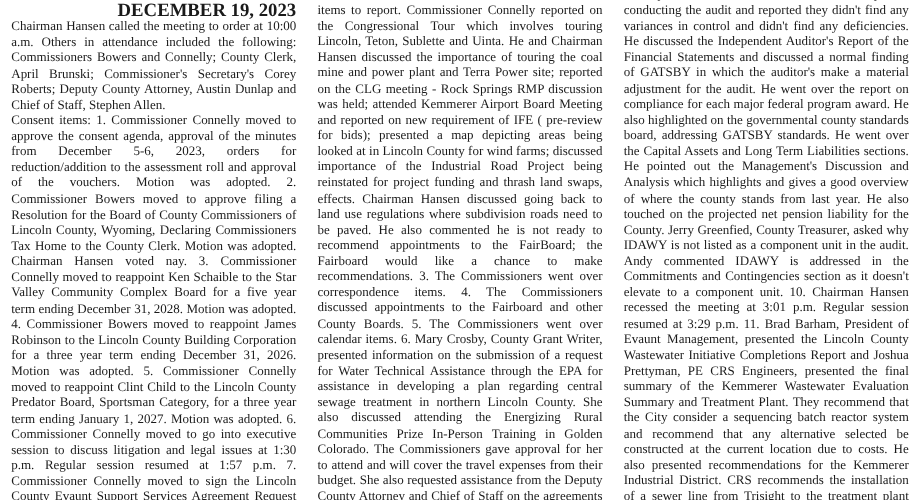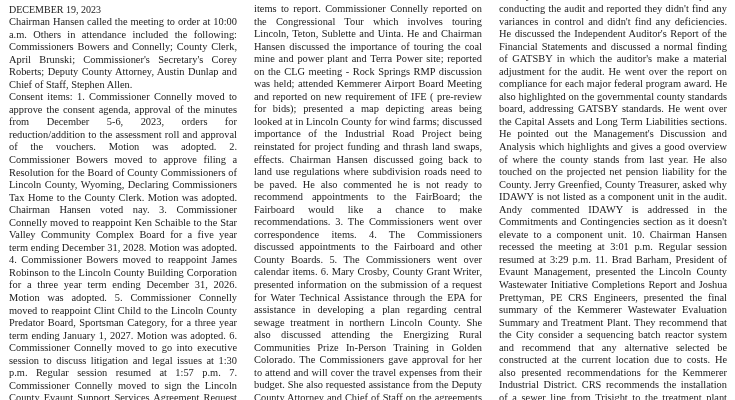--- a/index.html
+++ b/index.html
@@ -20,21 +20,21 @@
   }
   .col p { margin: 0; }
   .col .cut-top {
     height: 6px; overflow: hidden; position: relative;
   }
   .col .cut-top span {
     position: absolute; bottom: 0; left: 0; right: 0;
     display: block; font-weight: bold; text-align: center; letter-spacing: 0.3px;
   }
   .heading-date {
-    font-weight: normal; text-align: left; font-size: 10px;
+    font-weight: bold; text-align: right; font-size: 15px;
     margin: 0; line-height: 13px;
   }
 </style>
 </head>
 <body>
 
 <div class="page">
 
   <div class="col">
     <div class="cut-top">

